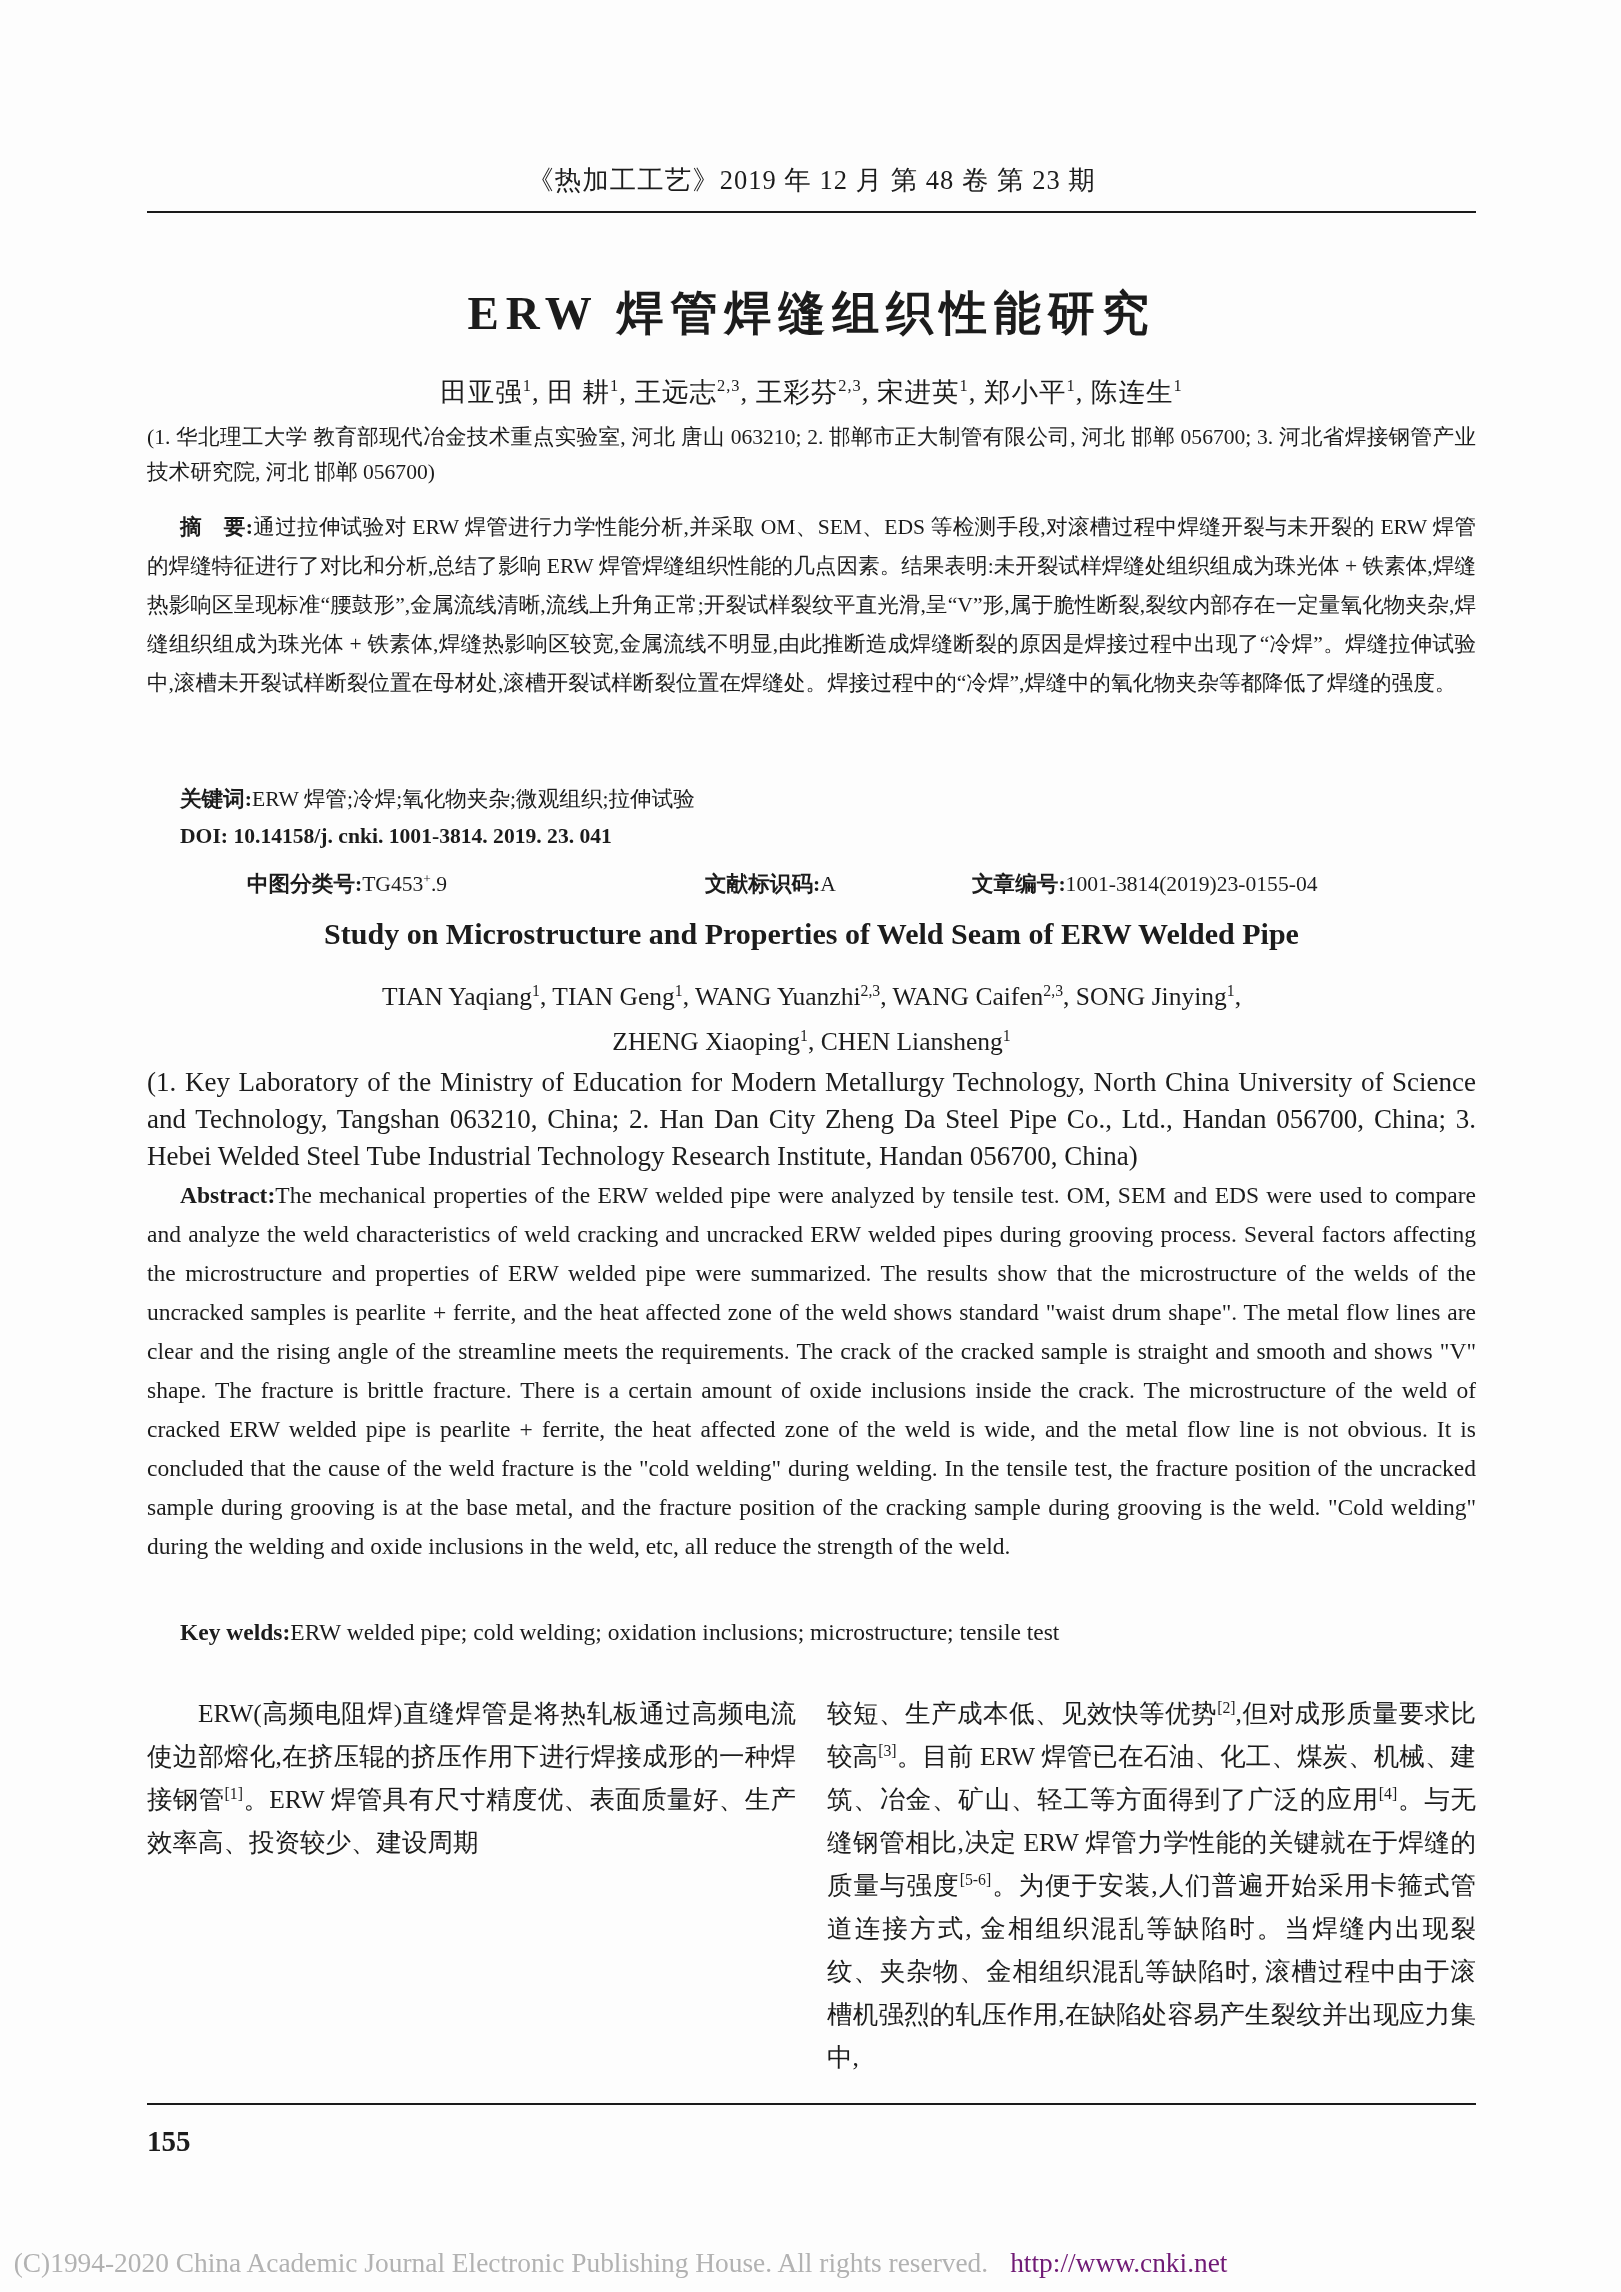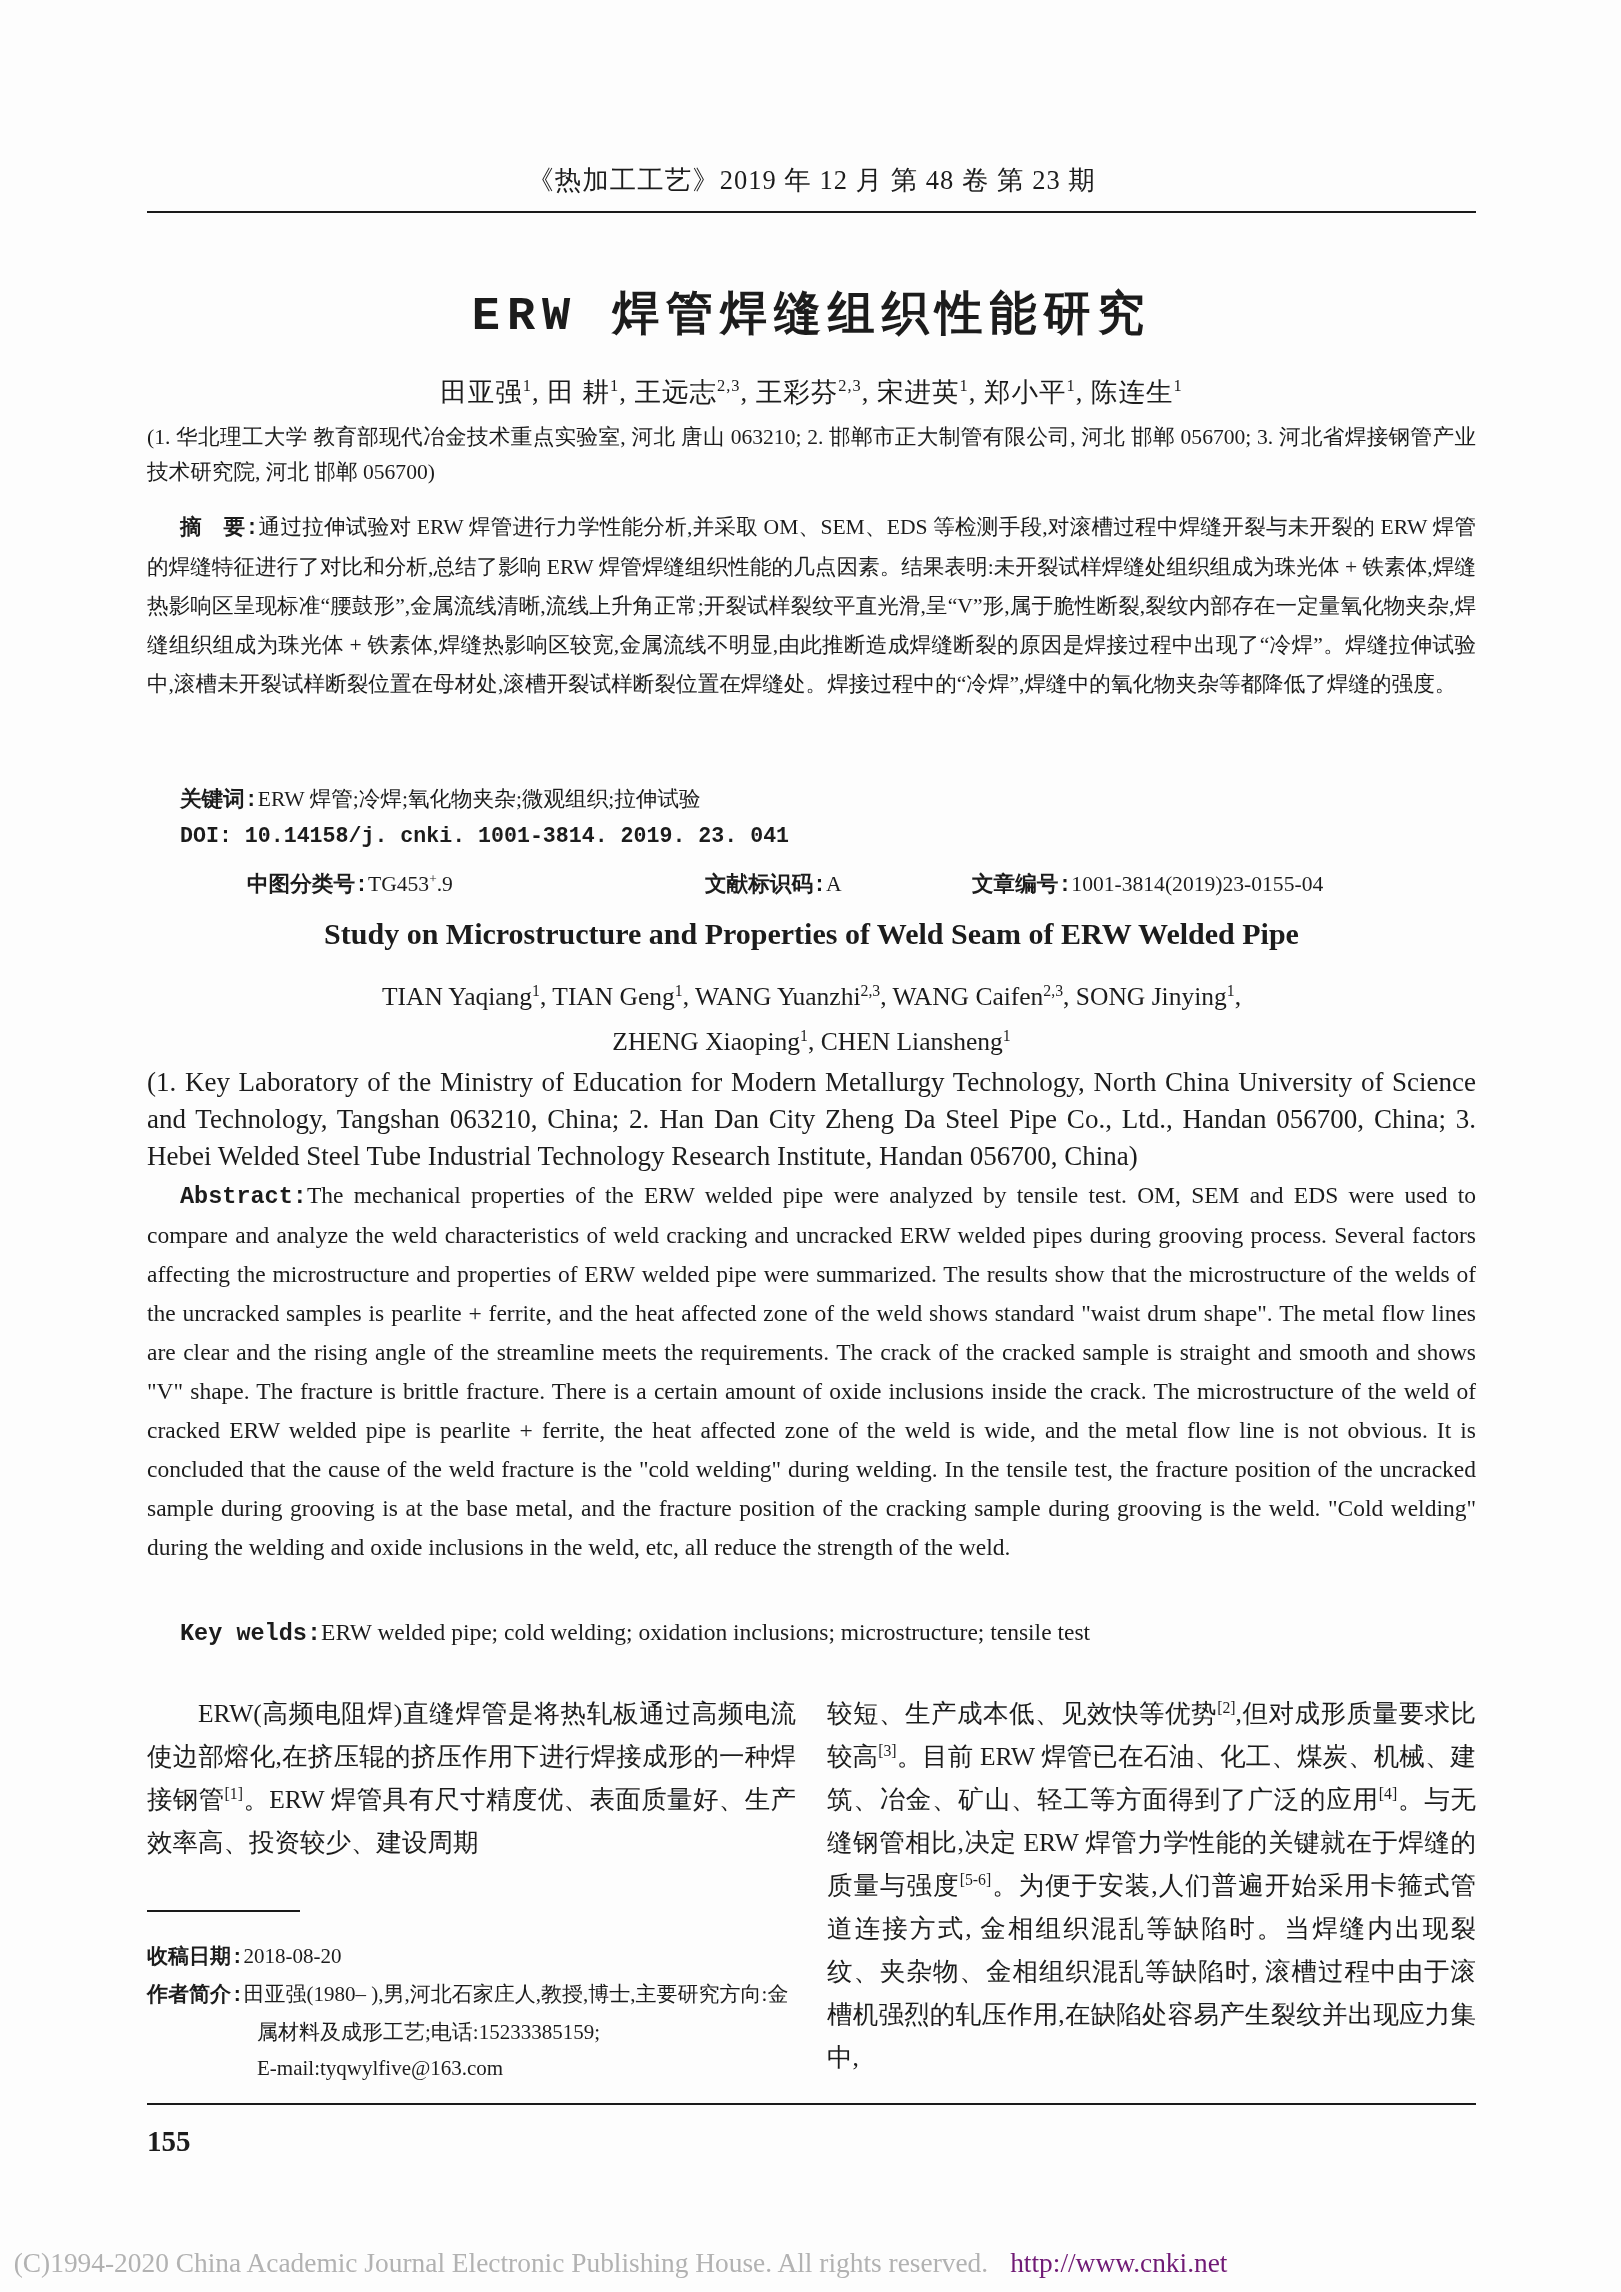--- a/index.html
+++ b/index.html
@@ -9,21 +9,21 @@
     margin:0 auto;
     background:#fdfdfd;
     font-family:"Liberation Serif","DejaVu Serif",serif;
     color:#1c1c1c;
     overflow:hidden;
   }
   .content { position:absolute; left:147px; top:0; width:1329px; }
   .abs { position:absolute; left:0; width:100%; }
   .center { text-align:center; }
   .justify { text-align:justify; }
-  .hei { font-family:Liberation Mono, monospace; font-weight:bold; }
+  .hei { font-family:Liberation Serif, serif; font-weight:bold; }
   sup { font-size:0.62em; line-height:0; vertical-align:super; }
 
   .journal-header { top:162px; font-size:26.5px; letter-spacing:1px; }
   .rule-top { top:211px; border-top:2.9px solid #1a1a1a; height:0; }
   .title-cn { top:282px; font-size:47px; letter-spacing:6.9px; }
   .authors-cn { top:374px; font-size:26.5px; letter-spacing:1px; }
   .affil-cn { top:420px; font-size:21.6px; line-height:35px; }
   .abstract-cn { top:508px; font-size:21.6px; line-height:39px; text-indent:33px; height:276px; overflow:hidden; }
   .keywords-cn { top:784px; font-size:21.6px; text-indent:33px; }
   .doi-line { top:824px; font-size:21.6px; text-indent:33px; }
@@ -101,31 +101,20 @@
       <span class="hei">Abstract:</span><span>The mechanical properties of the ERW welded pipe were analyzed by tensile test. OM, SEM and EDS were used to compare and analyze the weld characteristics of weld cracking and uncracked ERW welded pipes during grooving process. Several factors affecting the microstructure and properties of ERW welded pipe were summarized. The results show that the microstructure of the welds of the uncracked samples is pearlite + ferrite, and the heat affected zone of the weld shows standard "waist drum shape". The metal flow lines are clear and the rising angle of the streamline meets the requirements. The crack of the cracked sample is straight and smooth and shows "V" shape. The fracture is brittle fracture. There is a certain amount of oxide inclusions inside the crack. The microstructure of the weld of cracked ERW welded pipe is pearlite + ferrite, the heat affected zone of the weld is wide, and the metal flow line is not obvious. It is concluded that the cause of the weld fracture is the "cold welding" during welding. In the tensile test, the fracture position of the uncracked sample during grooving is at the base metal, and the fracture position of the cracking sample during grooving is the weld. "Cold welding" during the welding and oxide inclusions in the weld, etc, all reduce the strength of the weld.</span>
     </div>
 
     <div class="abs keywords-en">
       <span class="hei">Key welds:</span><span>ERW welded pipe; cold welding; oxidation inclusions; microstructure; tensile test</span>
     </div>
 
     <div class="abs columns">
       <div class="col">
         <div class="body-par indent2"><span>ERW(高频电阻焊)直缝焊管是将热轧板通过高频电流使边部熔化,在挤压辊的挤压作用下进行焊接成形的一种焊接钢管</span><sup>[1]</sup><span>。ERW 焊管具有尺寸精度优、表面质量好、生产效率高、投资较少、建设周期</span></div>
-        <div class="footnote">
-          <div class="footnote-rule"></div>
-          <div class="fn-line">
-            <span class="hei">收稿日期:</span><span>2018-08-20</span>
-          </div>
-          <div class="fn-line">
-            <span class="hei">作者简介:</span><span>田亚强(1980– ),男,河北石家庄人,教授,博士,主要研究方向:金</span>
-          </div>
-          <div class="fn-line fn-hang">属材料及成形工艺;电话:15233385159;</div>
-          <div class="fn-line fn-hang">E-mail:tyqwylfive@163.com</div>
-        </div>
       </div>
       <div class="col">
         <div class="body-par"><span>较短、生产成本低、见效快等优势</span><sup>[2]</sup><span>,但对成形质量要求比较高</span><sup>[3]</sup><span>。目前 ERW 焊管已在石油、化工、煤炭、机械、建筑、冶金、矿山、轻工等方面得到了广泛的应用</span><sup>[4]</sup><span>。与无缝钢管相比,决定 ERW 焊管力学性能的关键就在于焊缝的质量与强度</span><sup>[5-6]</sup><span>。为便于安装,人们普遍开始采用卡箍式管道连接方式, 金相组织混乱等缺陷时。当焊缝内出现裂纹、夹杂物、金相组织混乱等缺陷时, 滚槽过程中由于滚槽机强烈的轧压作用,在缺陷处容易产生裂纹并出现应力集中,</span></div>
       </div>
     </div>
 
     <div class="abs rule-bottom"></div>
 
     <div class="abs page-number">155</div>
 

